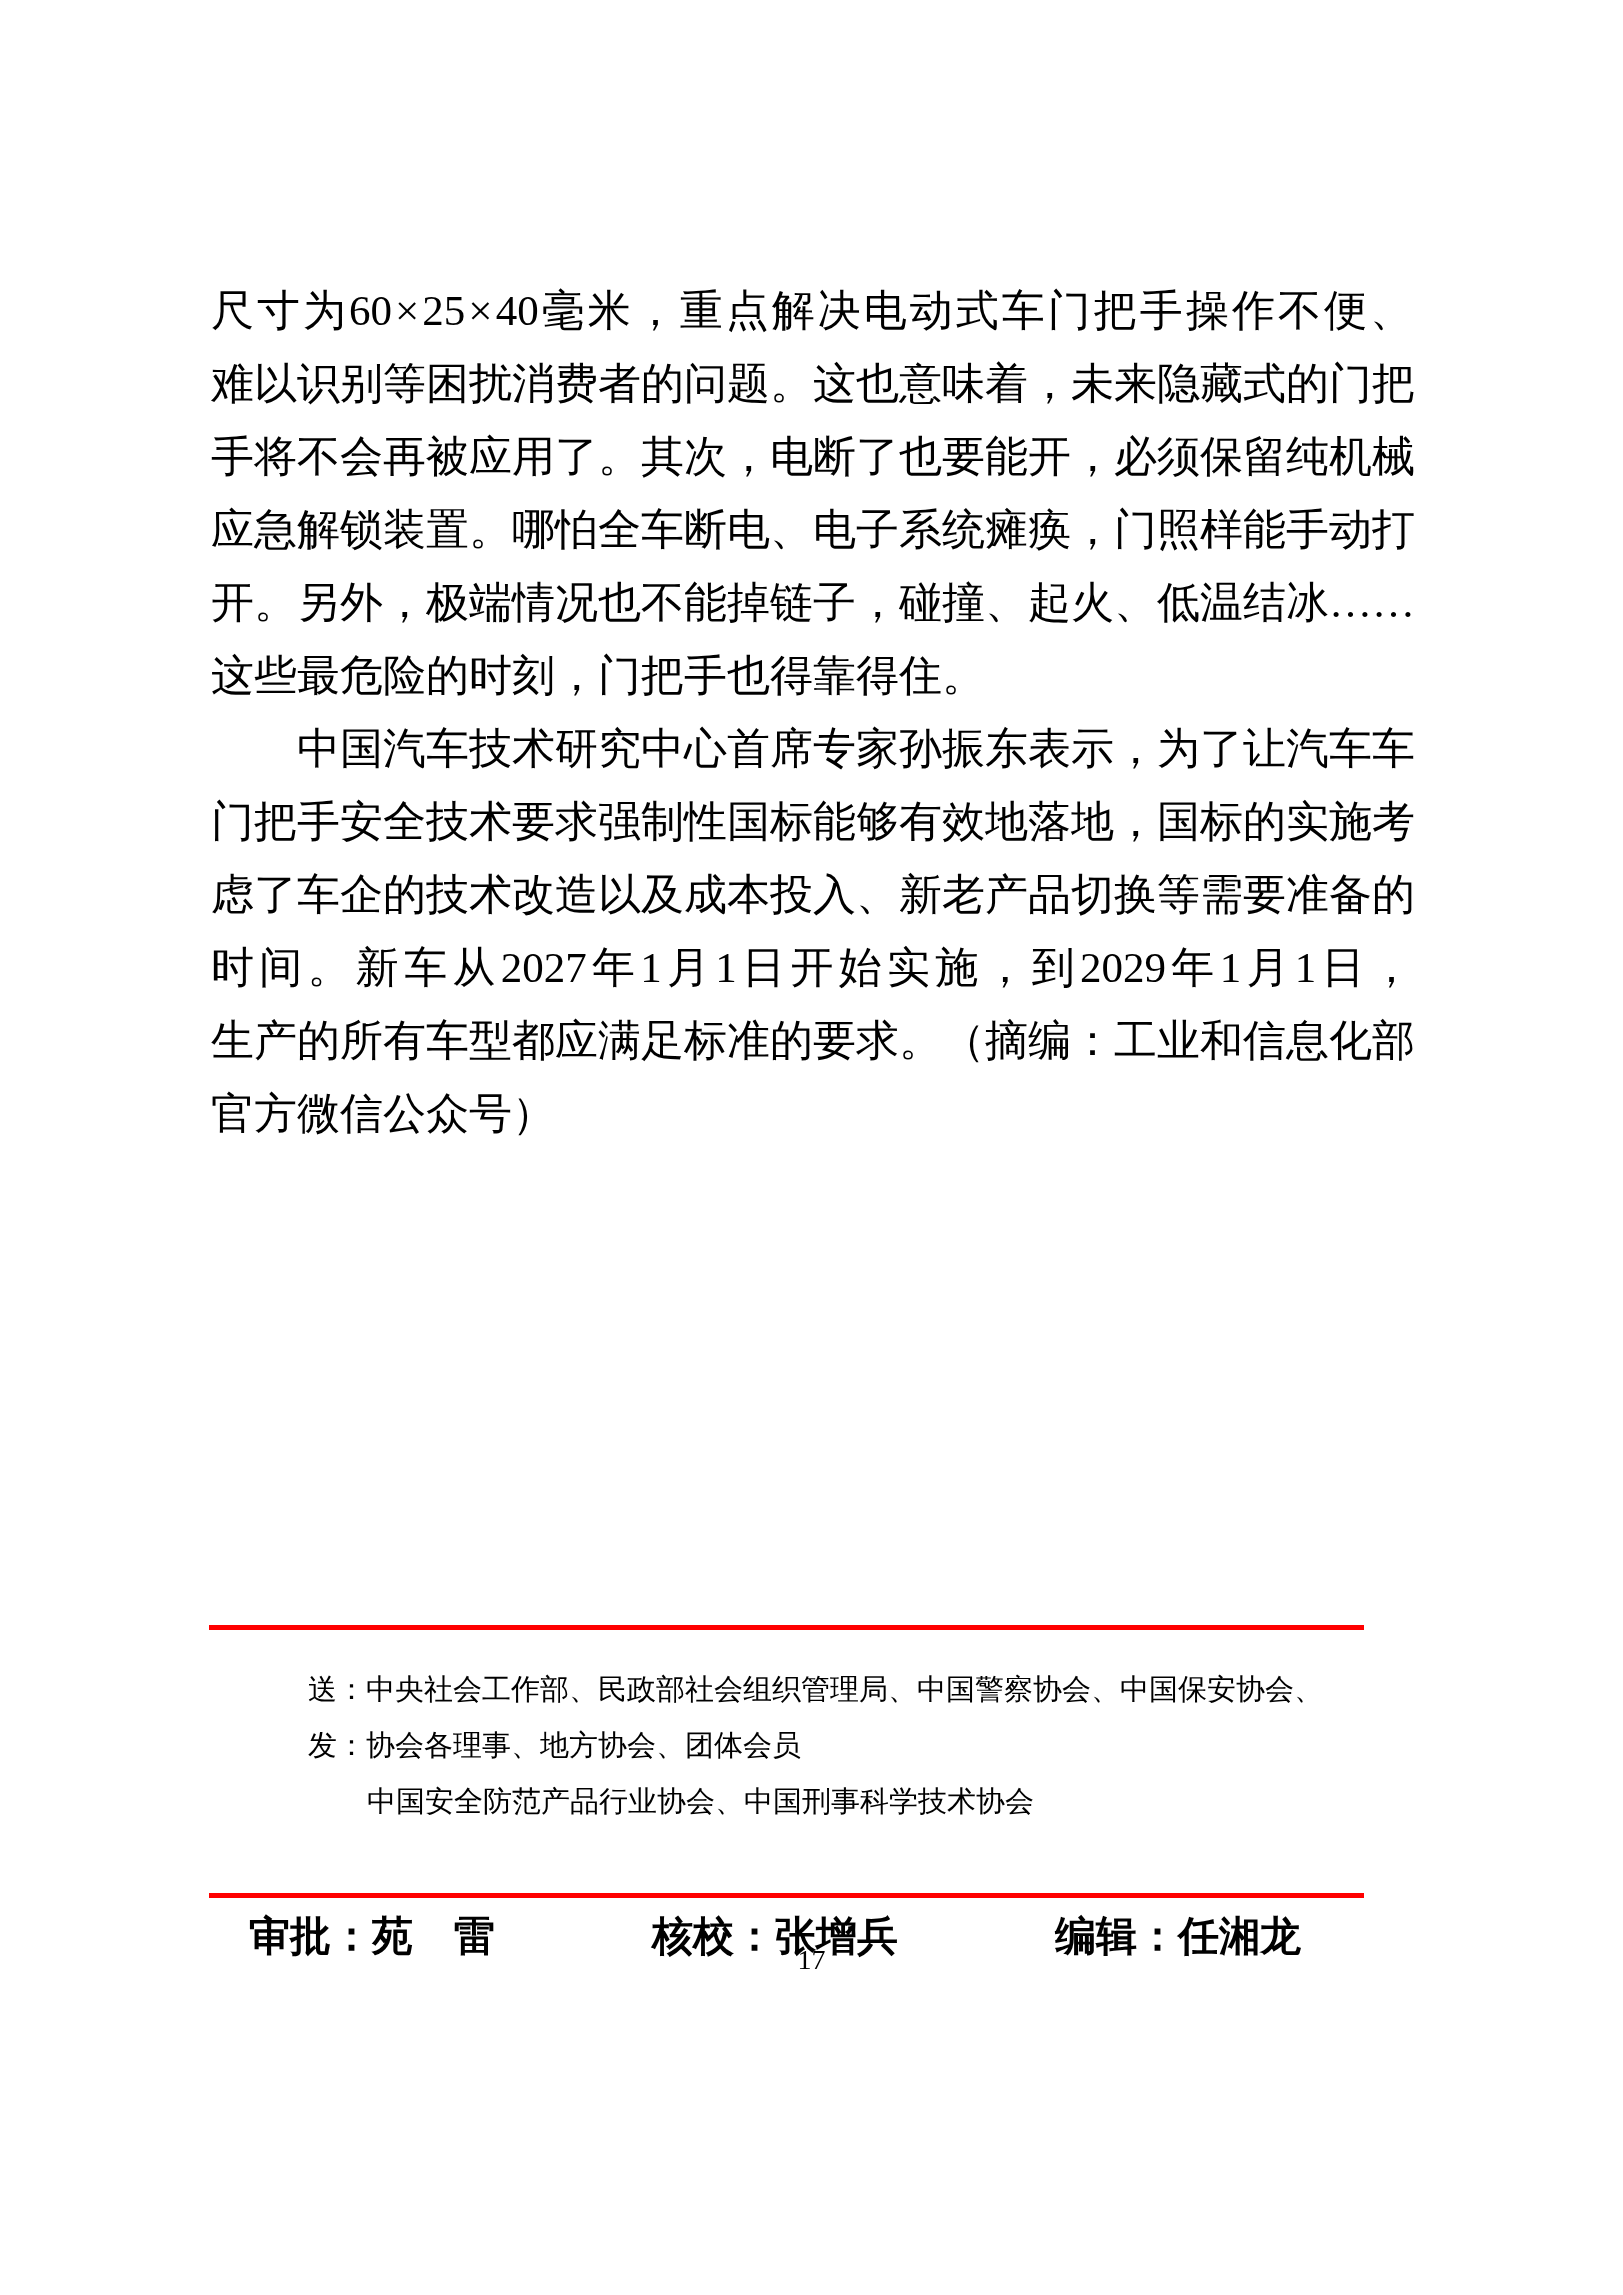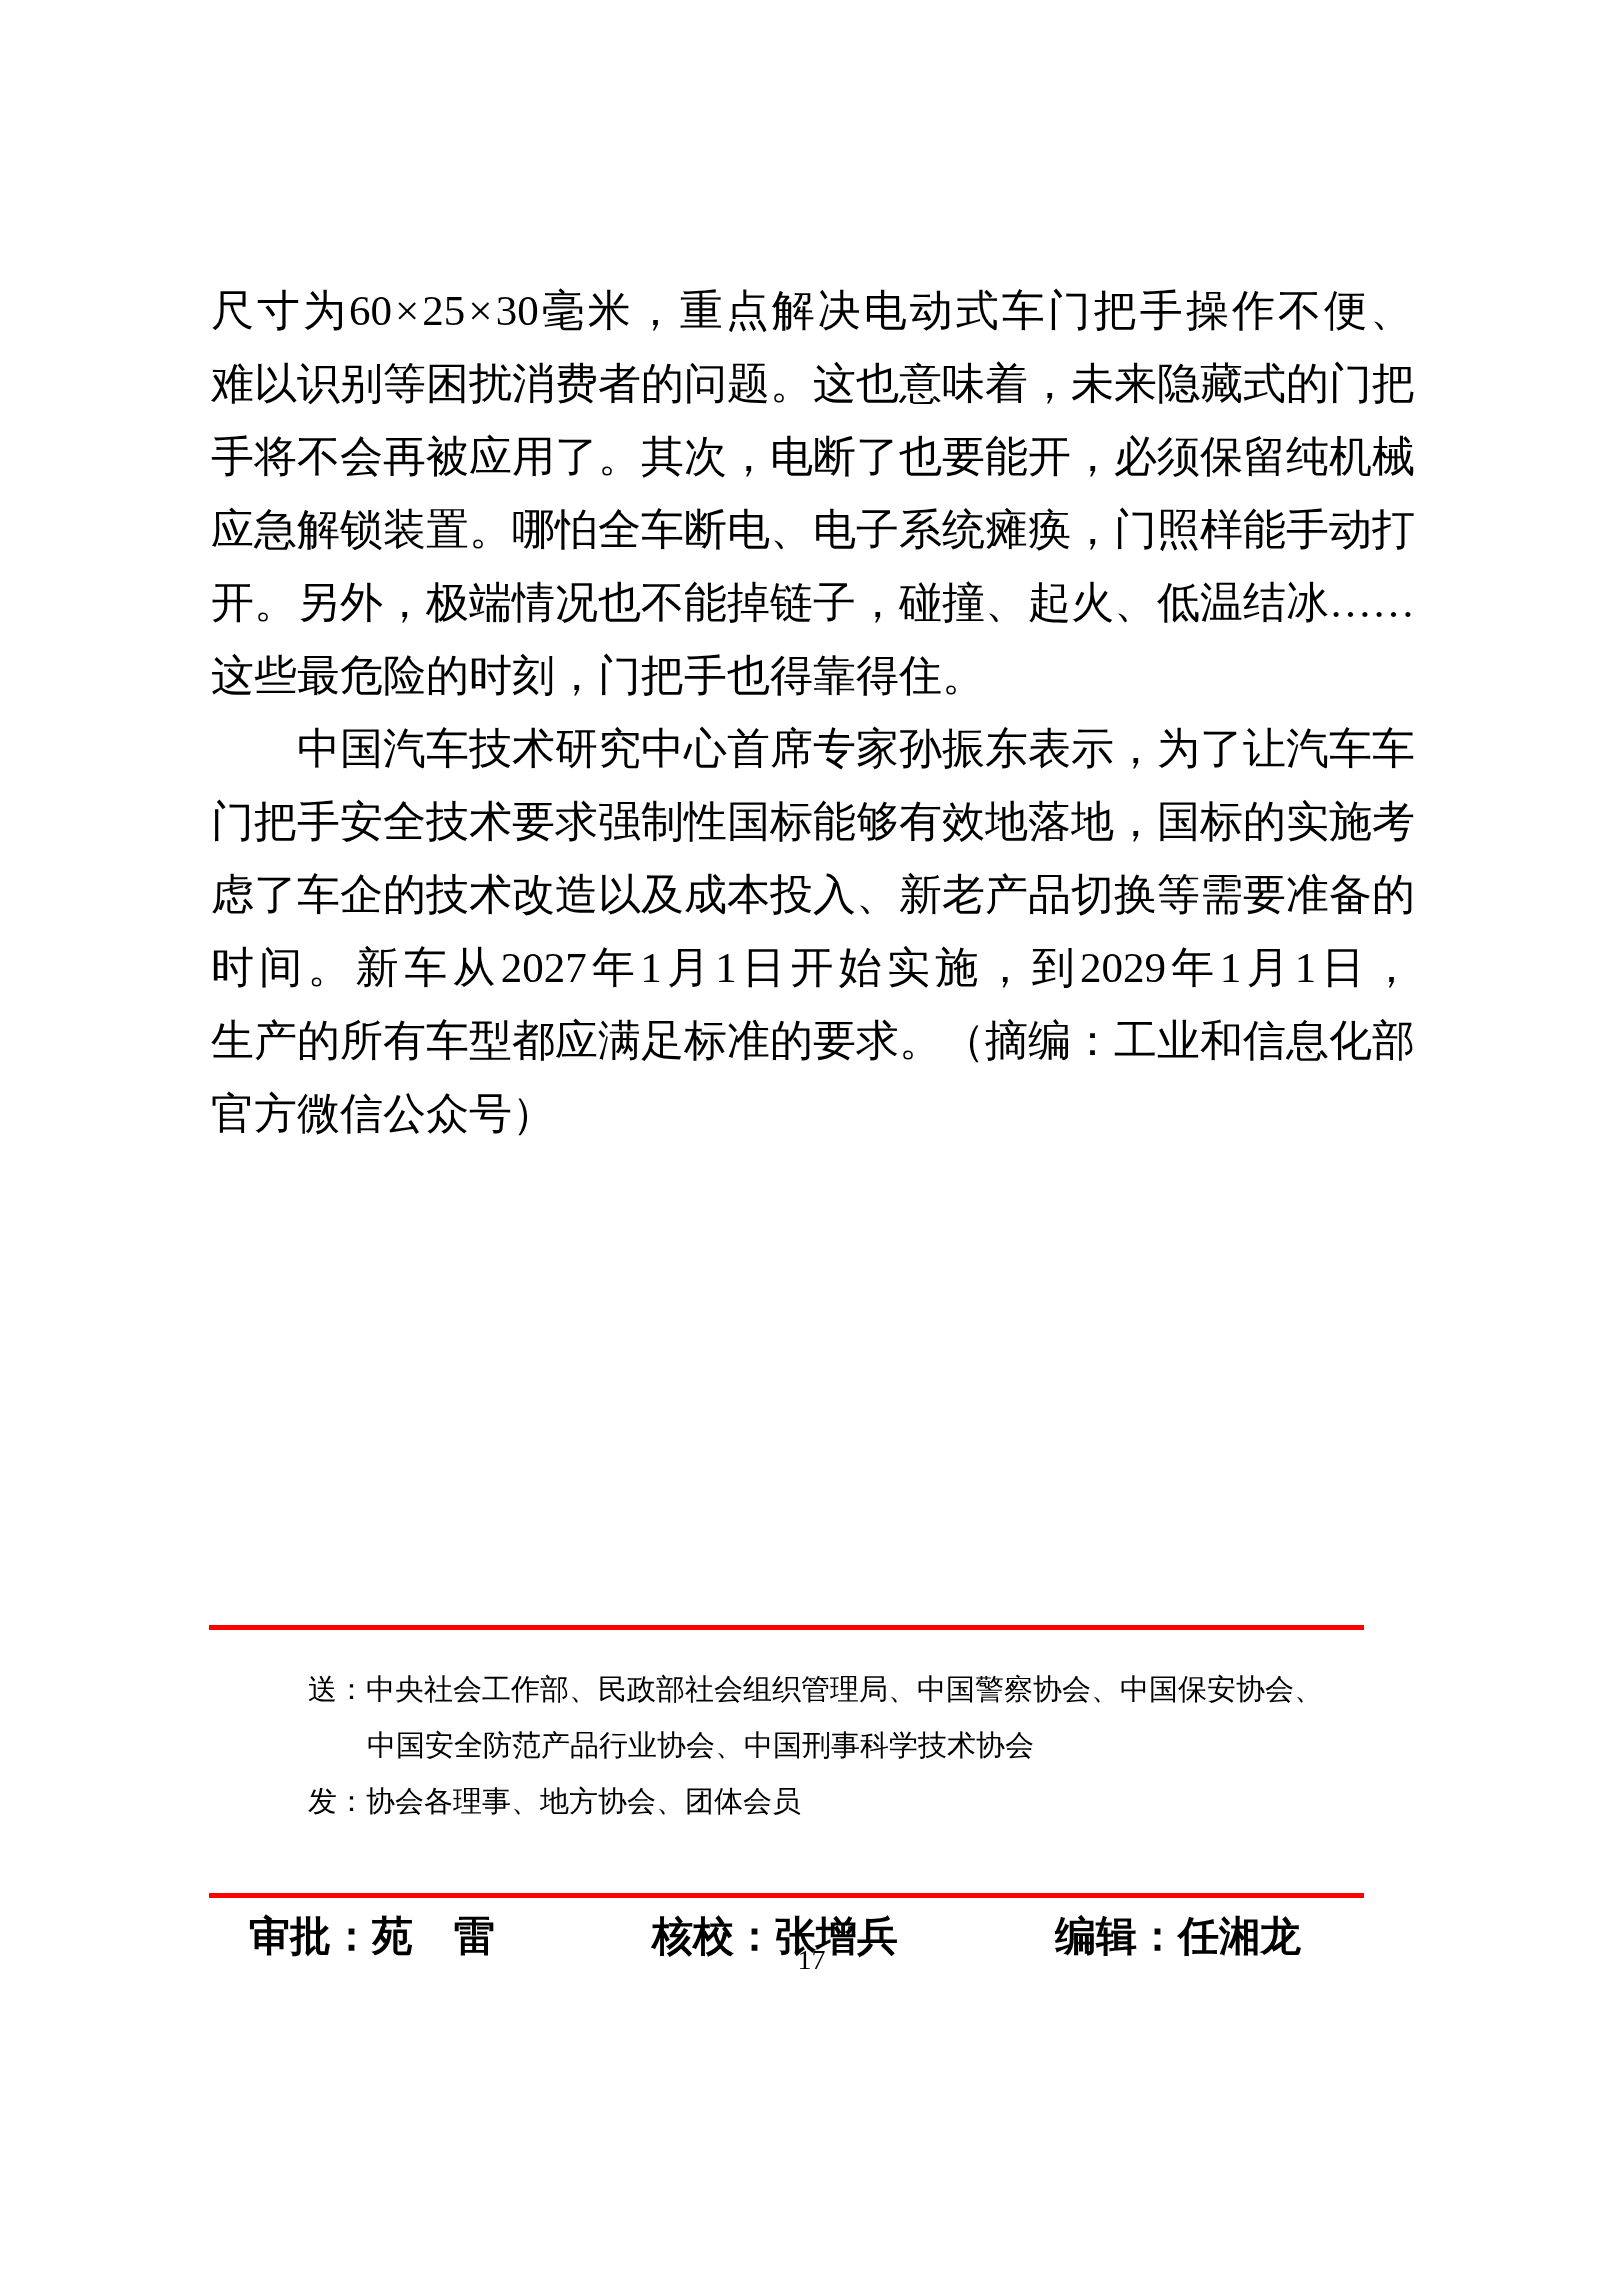--- a/index.html
+++ b/index.html
@@ -81,21 +81,21 @@
 
   <div class="body-text">
       <div class="bline fill">
         <span>尺</span>
         <span>寸</span>
         <span>为</span>
         <span>60</span>
         <span>×</span>
         <span>25</span>
         <span>×</span>
-        <span>30</span>
+        <span>40</span>
         <span>毫</span>
         <span>米</span>
         <span>，</span>
         <span>重</span>
         <span>点</span>
         <span>解</span>
         <span>决</span>
         <span>电</span>
         <span>动</span>
         <span>式</span>
@@ -375,22 +375,22 @@
         <span>化</span>
         <span>部</span>
       </div>
       <div class="bline">官方微信公众号）</div>
     </div>
 
   <div class="sep top" style="background: rgb(255, 0, 0);"></div>
 
   <div class="distribution">
       <div class="dline">送：中央社会工作部、民政部社会组织管理局、中国警察协会、中国保安协会、</div>
+      <div class="dline">发：协会各理事、地方协会、团体会员</div>
       <div class="dline dindent">中国安全防范产品行业协会、中国刑事科学技术协会</div>
-      <div class="dline">发：协会各理事、地方协会、团体会员</div>
     </div>
 
   <div class="sep bottom" style="background: rgb(255, 0, 0);"></div>
 
   <div class="footer-row">
     <span>审批：苑　雷</span>
     <span>核校：张增兵</span>
     <span>编辑：任湘龙</span>
   </div>
 

